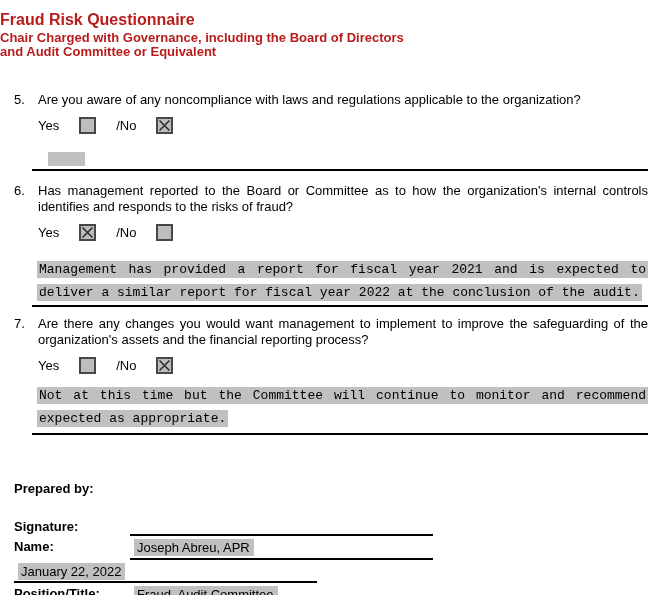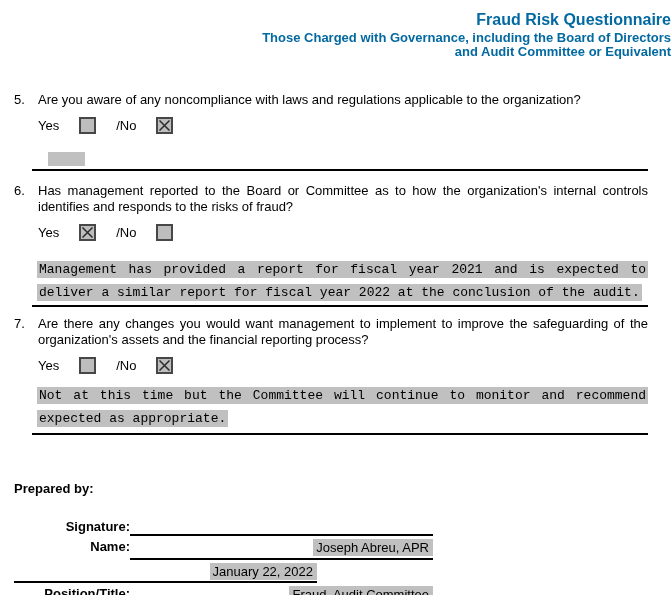--- a/index.html
+++ b/index.html
@@ -4,21 +4,21 @@
 <style>
   * { margin:0; padding:0; box-sizing:border-box; }
   html,body { background:#ffffff; }
   body {
     width:671px; height:595px; overflow:hidden;
     font-family:"Liberation Sans","DejaVu Sans",sans-serif;
     font-size:13px; color:#000;
   }
 
   
-  .header { padding-top:11px; text-align:right; color:#0369a1; font-weight:bold; }
+  .header { padding-top:11px; text-align:left; color:#b91c1c; font-weight:bold; }
   .title   { font-size:16px; line-height:18px; margin-bottom:2px; }
   .subtitle{ font-size:13px; line-height:14px; }
 
   
   .questions { margin-top:33px; }
   .question  { margin-left:14px; margin-right:23px; }
   .q-row  { display:flex; line-height:16px; }
   .q-num  { width:24px; flex-shrink:0; }
   .q-text { flex:1; text-align:justify; }
 
@@ -43,36 +43,36 @@
     padding:1px 2px;
     box-decoration-break:clone; -webkit-box-decoration-break:clone;
   }
 
   .q6 { margin-top:12px; }
   .q7 { margin-top:9px; }
 
   
   .prepared { margin-top:46px; margin-left:14px; font-weight:bold; line-height:16px; }
   .f-rows { margin-top:19px; }
-  .f-row  { display:flex; margin-left:14px;text-align:right; }
+  .f-row  { display:flex; margin-left:14px; }
   .f-label{ width:116px; flex-shrink:0; font-weight:bold; padding-top:3px; line-height:15px; }
   .f-field{ width:303px; border-bottom:2px solid #000; padding:2px 0 0 4px; }
   .f-row.sig  .f-field { height:20px; }
   .f-row.name .f-field { height:24px; padding-top:3px; }
   .f-row.date .f-field { height:23px; padding-top:3px; }
   .f-row.pos  .f-field { height:24px; padding-top:3px; }
   .f-value { font-weight:normal; background:#c0c0c0; padding:1px 4px 1px 3px; line-height:15px; display:inline-block; }
   .f-value:empty { display:none; }
 </style>
 </head>
 <body>
 
 <div class="header">
   <div class="title">Fraud Risk Questionnaire</div>
-  <div class="subtitle">Those Charged with Governance, including the Board of Directors</div>
+  <div class="subtitle">Chair Charged with Governance, including the Board of Directors</div>
   <div class="subtitle">and Audit Committee or Equivalent</div>
 </div>
 
 <div class="questions">
 
   <div class="question">
     <div class="q-row">
       <div class="q-num">5.</div>
       <div class="q-text">Are you aware of any noncompliance with laws and regulations applicable to the organization?</div>
     </div>

